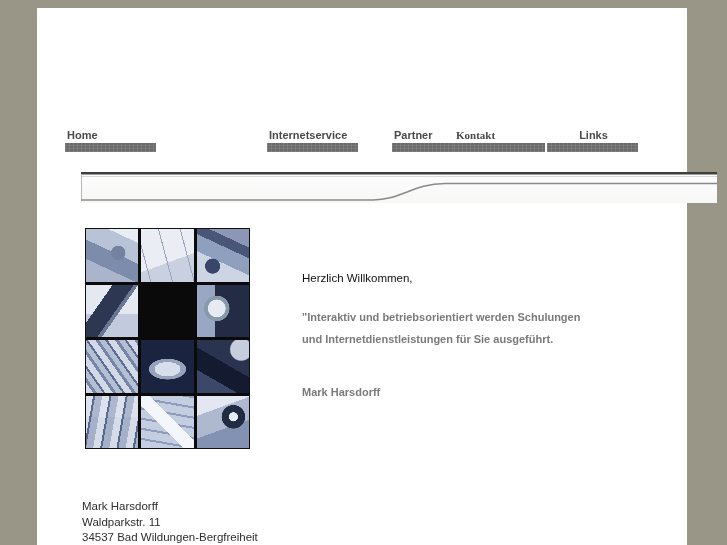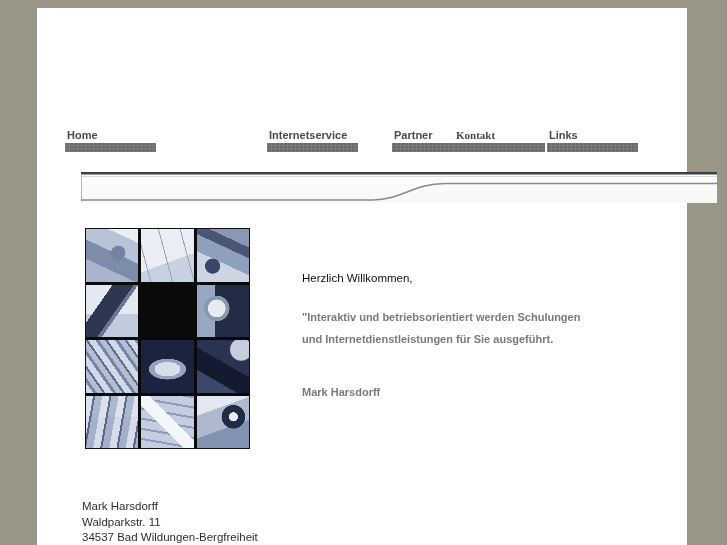--- a/index.html
+++ b/index.html
@@ -7,21 +7,21 @@
   body { font-family:"Liberation Sans", sans-serif; }
   #screen { position:relative; width:727px; height:545px; overflow:hidden; background:#999687; }
   #content { position:absolute; left:37px; top:8px; width:650px; height:537px; background:#ffffff; }
 
   
   .nav-item { position:absolute; top:121px; width:91px; cursor:pointer; }
   .nav-label { display:block; padding-left:2px; font-size:11px; font-weight:bold; color:#4a4a4a; height:12px; line-height:12px; }
   .nav-bar { margin-top:2px; height:9px; background:#6b6b6b;
              background-image:repeating-linear-gradient(90deg, rgba(255,255,255,.10) 0 1px, rgba(0,0,0,0) 1px 4px),
                               repeating-linear-gradient(0deg, rgba(255,255,255,.08) 0 1px, rgba(0,0,0,0) 1px 3px); }
-  .n1{left:28px;} .n2{left:137px;margin-top:47px;} .n3{left:230px;} .n4{left:323px;margin-left:32px;} .n5{left:417px;font-family:Liberation Serif, serif;} .n6{left:510px;}
+  .n1{left:28px;} .n2{left:137px;margin-top:47px;} .n3{left:230px;} .n4{left:323px;margin-left:32px;} .n5{left:417px;font-family:Liberation Serif, serif;} .n6{left:510px;text-align:center;}
 
   
   #banner { position:absolute; left:44px; top:164px; width:636px; height:31px;
             background:linear-gradient(180deg,#fdfdfd 0,#f7f7f6 100%); }
   #banner svg { display:block; }
 
   
   #collage { position:absolute; left:48px; top:220px; width:165px; height:221px;
              display:grid; grid-template-columns:repeat(3,1fr); grid-template-rows:repeat(4,1fr);
              gap:3px; background:#0a0a0a; border:1px solid #101010; }

